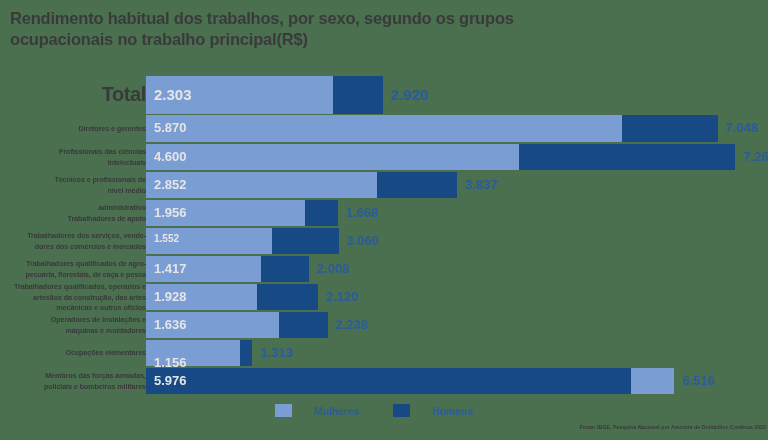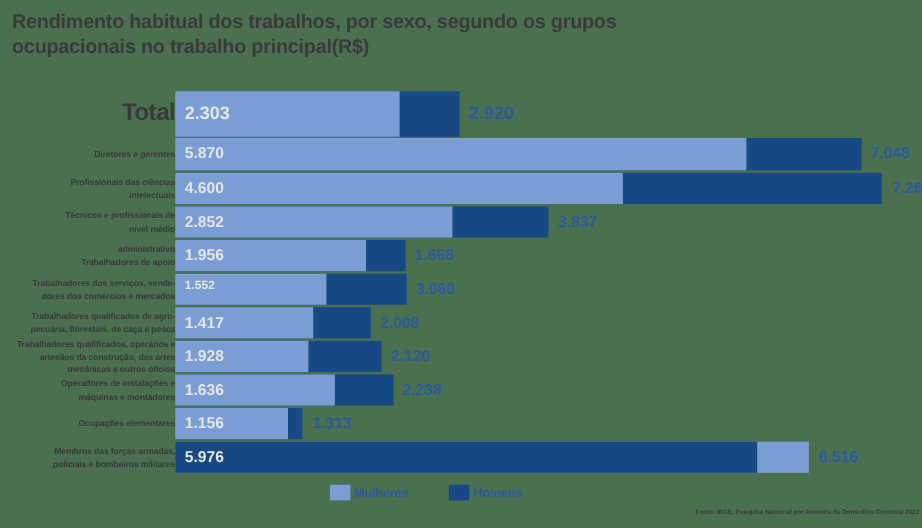--- a/index.html
+++ b/index.html
@@ -101,21 +101,21 @@
     position: absolute;
     left: 275px;
     top: 404px;
     display: flex;
     align-items: center;
     gap: 34px;
   }
   .legend-item {
     display: flex;
     align-items: center;
-    gap: 3px;
+    gap: 22px;
   }
   .legend-swatch {
     width: 17px;
     height: 13px;
     display: block;
   }
   .legend-label {
     font-size: 10.5px;
     font-weight: bold;
     color: #2a5b9e;
@@ -253,21 +253,21 @@
         <div class="val-outer" style="font-size: 13px; left: 335.502px; top: 244.94px;">2.238</div>
       </div>
       <div class="row" style="top: 0px;">
         <div class="cat-label" style="top: 276px;">
           <div>Ocupações elementares</div>
         </div>
         <div class="bars" style="top: 268px; height: 26px;">
           <div class="bar bar-men" style="width: 106.484px; height: 26px;"></div>
           <div class="bar bar-women" style="width: 93.7516px; height: 26px;"></div>
         </div>
-        <div class="val-inner" style="font-size: 13px; top: 273px;">1.156</div>
+        <div class="val-inner" style="font-size: 13px; top: 283px;">1.156</div>
         <div class="val-outer" style="font-size: 13px; left: 260.484px; top: 272.94px;">1.313</div>
       </div>
       <div class="row" style="top: 0px;">
         <div class="cat-label" style="top: 299px;">
           <div>Membros das forças armadas,</div>
           <div>policiais e bombeiros militares</div>
         </div>
         <div class="bars" style="top: 296px; height: 26px;">
           <div class="bar bar-women" style="width: 528.448px; height: 26px;"></div>
           <div class="bar bar-men" style="width: 484.654px; height: 26px;"></div>

